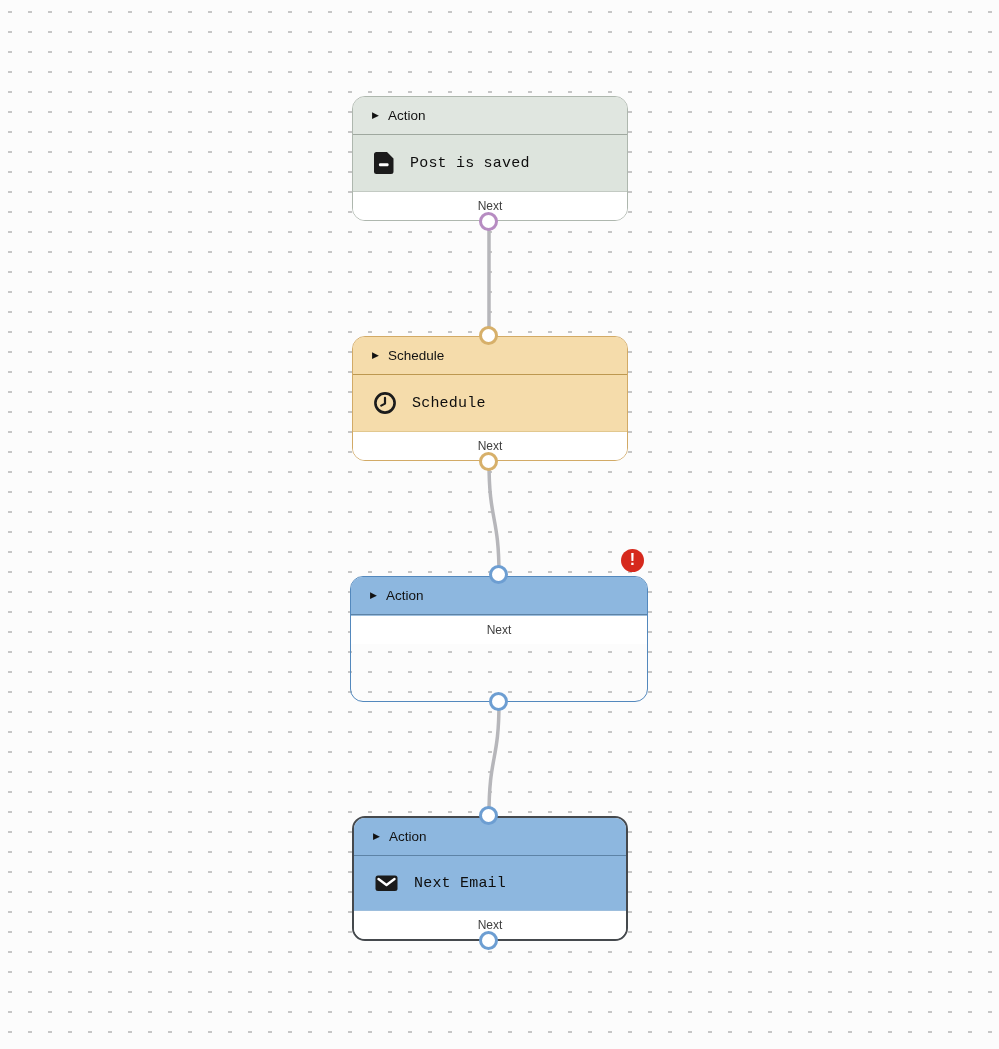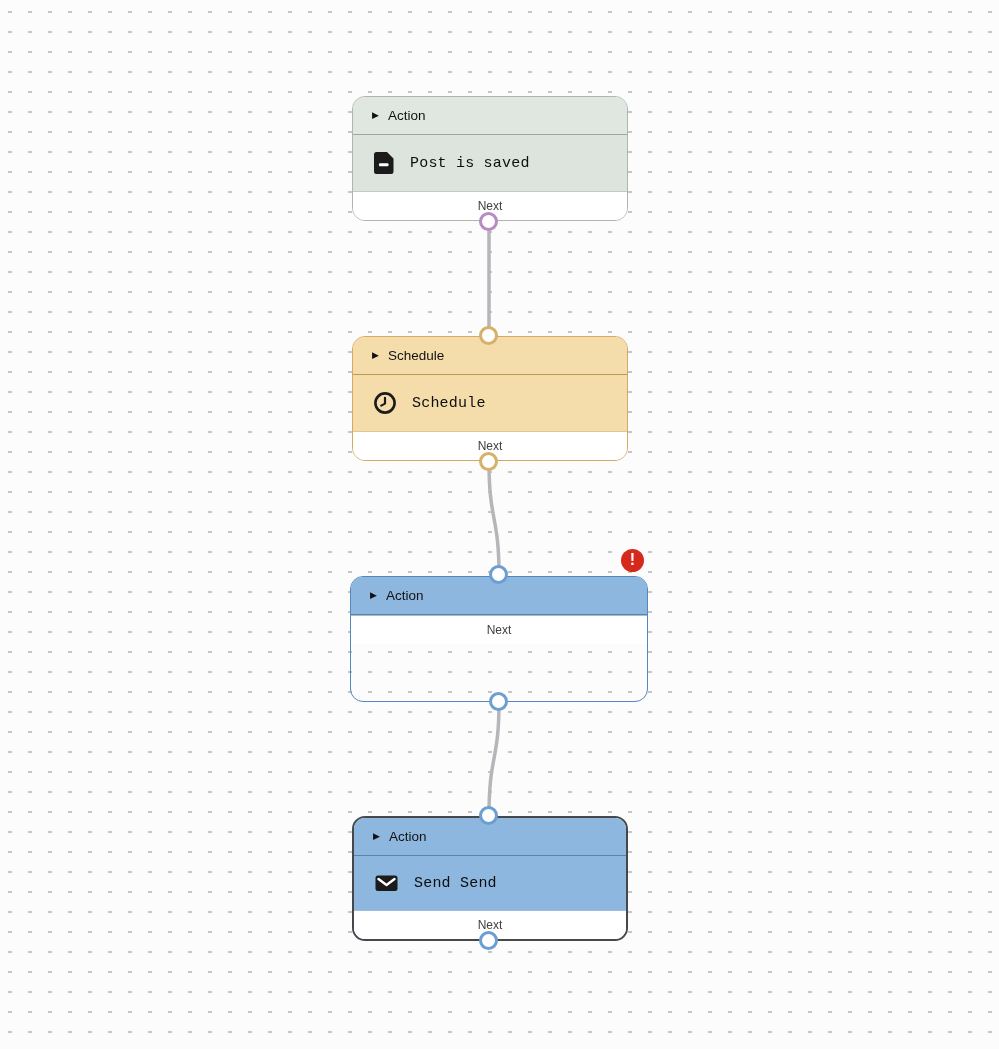--- a/index.html
+++ b/index.html
@@ -160,21 +160,21 @@
       <span class="tri">▶</span>
       <span>Action</span>
     </div>
     <div class="node-body">
       <span class="icn">
         <svg width="25" height="24" viewBox="0 0 25 24">
           <rect x="1.5" y="4.5" width="22" height="15.5" rx="2.5" fill="#1b1b1b"></rect>
           <path d="M4.5 8 L12.5 14 L20.5 8" fill="none" stroke="#ffffff" stroke-width="2.4" stroke-linecap="round" stroke-linejoin="round"></path>
         </svg>
       </span>
-      <span>Send Send</span>
+      <span>Next Email</span>
     </div>
     <div class="node-footer">
       <span>Next</span>
     </div>
   </div>
 
   <div class="port port-purple p1out"></div>
   <div class="port port-tan    p2in"></div>
   <div class="port port-tan    p2out"></div>
   <div class="port port-blue   p3in"></div>

